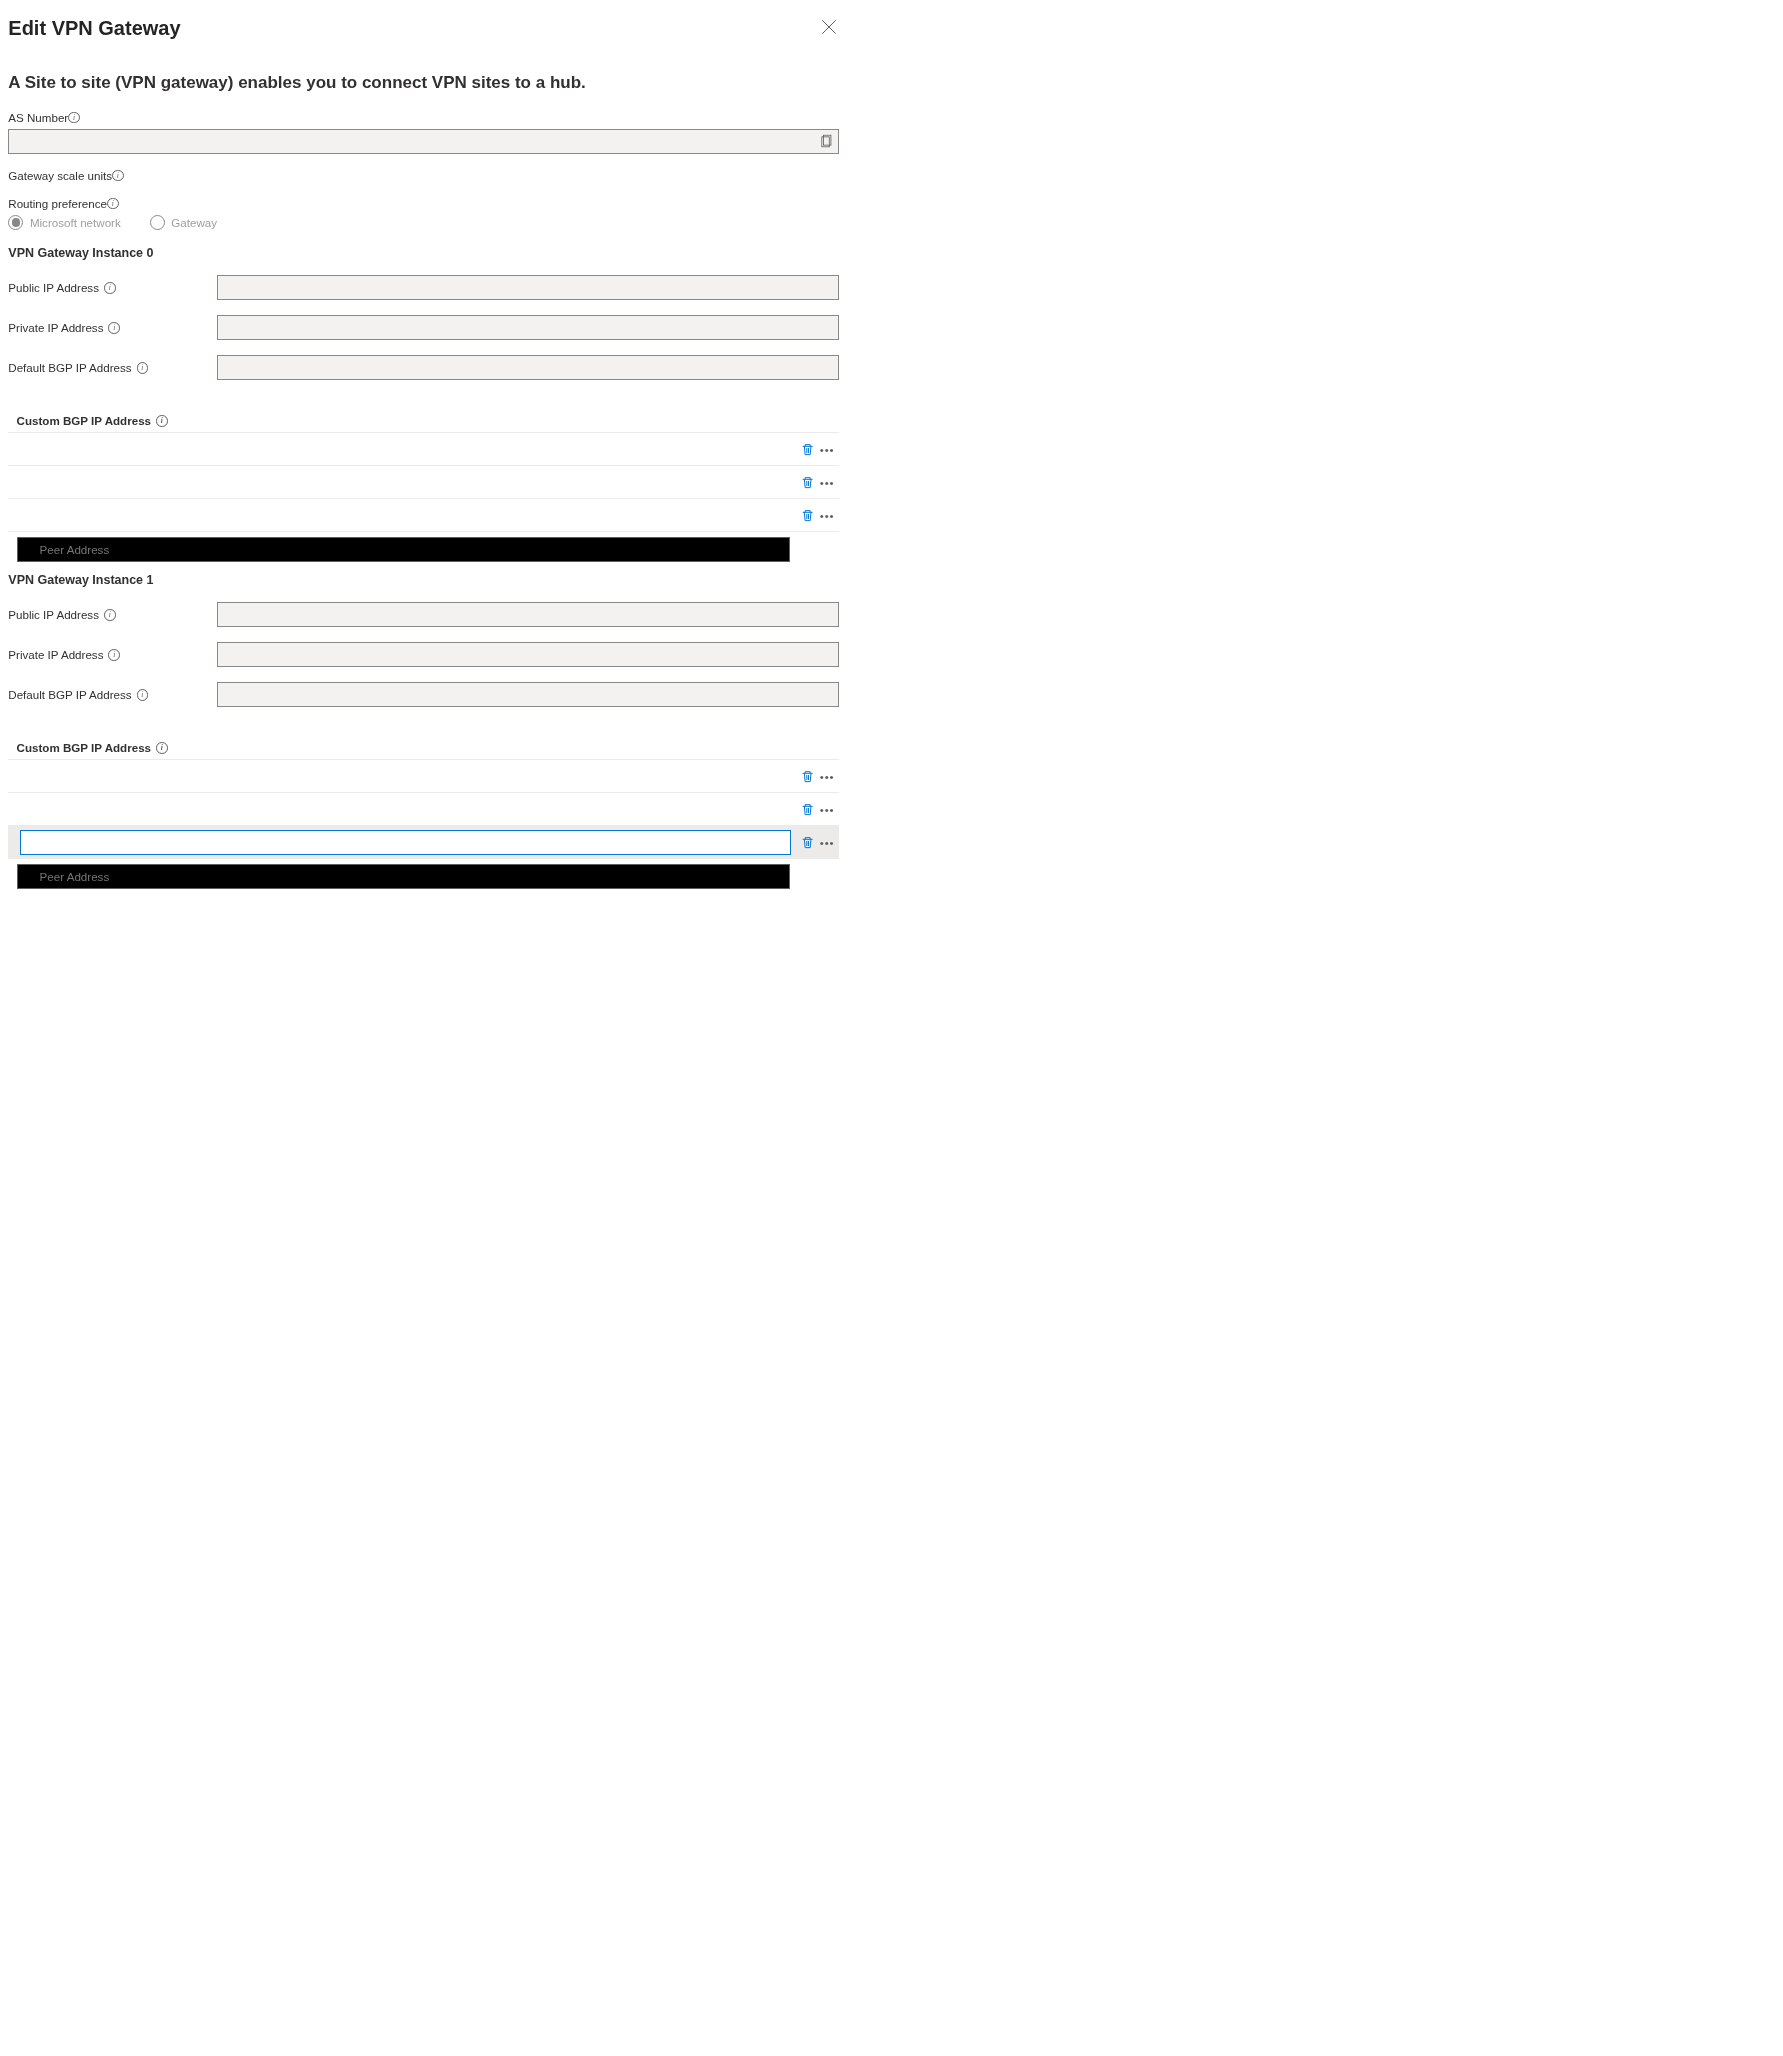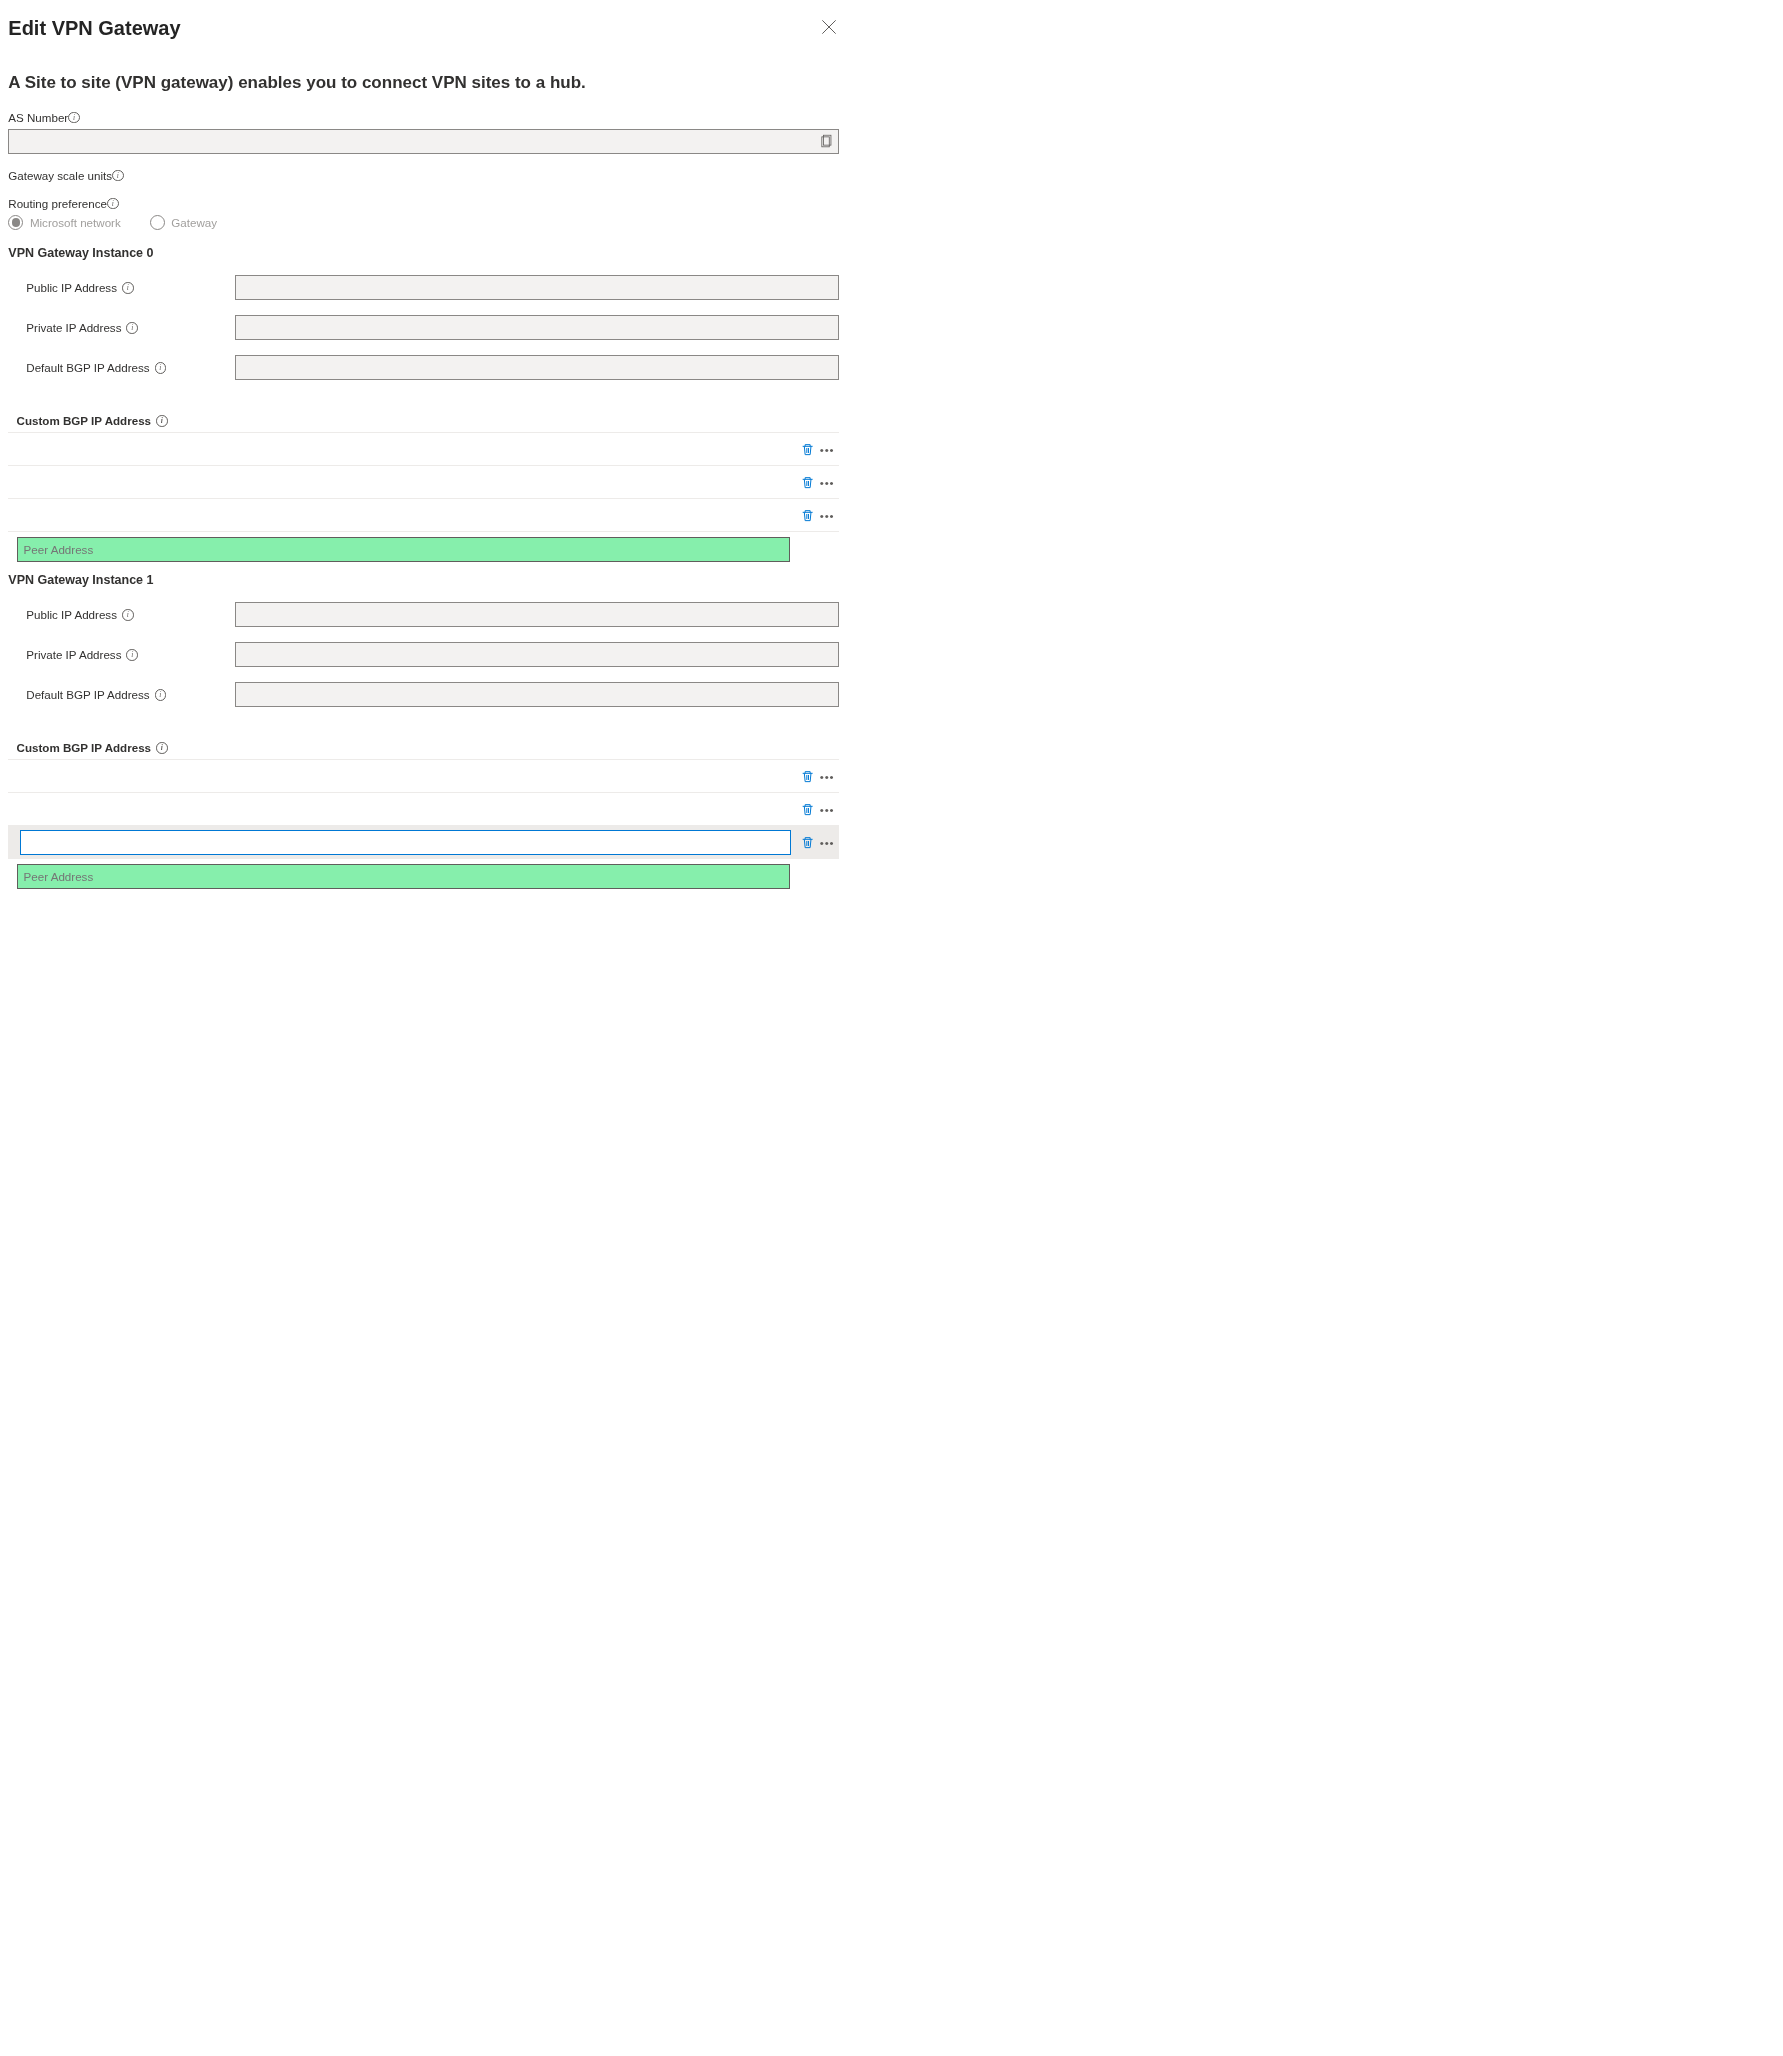--- a/index.html
+++ b/index.html
@@ -120,21 +120,20 @@
     align-items: center;
     gap: 10px;
     margin-bottom: 15px;
   }
   .ip-label {
     width: 199px;
     display: flex;
     align-items: center;
     gap: 5px;
     font-size: 11.6px;
-    margin-left: 18px;
   }
   .ip-field {
     flex: 1;
     height: 25px;
     border: 0.8px solid #8a8886;
     background: #f3f2f1;
   }
   .sub-heading {
     font-weight: 600;
     font-size: 11.6px;
@@ -171,24 +170,24 @@
   .more-dots {
     width: 16.6px; height: 16.6px;
     display: inline-flex; align-items: center; justify-content: center;
     color: #605e5c; font-size: 11.6px; letter-spacing: 0.8px;
     cursor: pointer;
   }
   .peer-input {
     width: 773px;
     height: 25px;
     border: 0.8px solid #605e5c;
-    padding: 0 6px;
+    padding: 0 22px;
     font-size: 11.6px;
     color: #605e5c;
-    background: #86efac;
+    background: #000000;
     margin: 5px 0 5px 8.3px;
     outline: none;
   }
   .block { margin-bottom: 15px; }
 </style>
 </head>
 <body>
 
 
 

